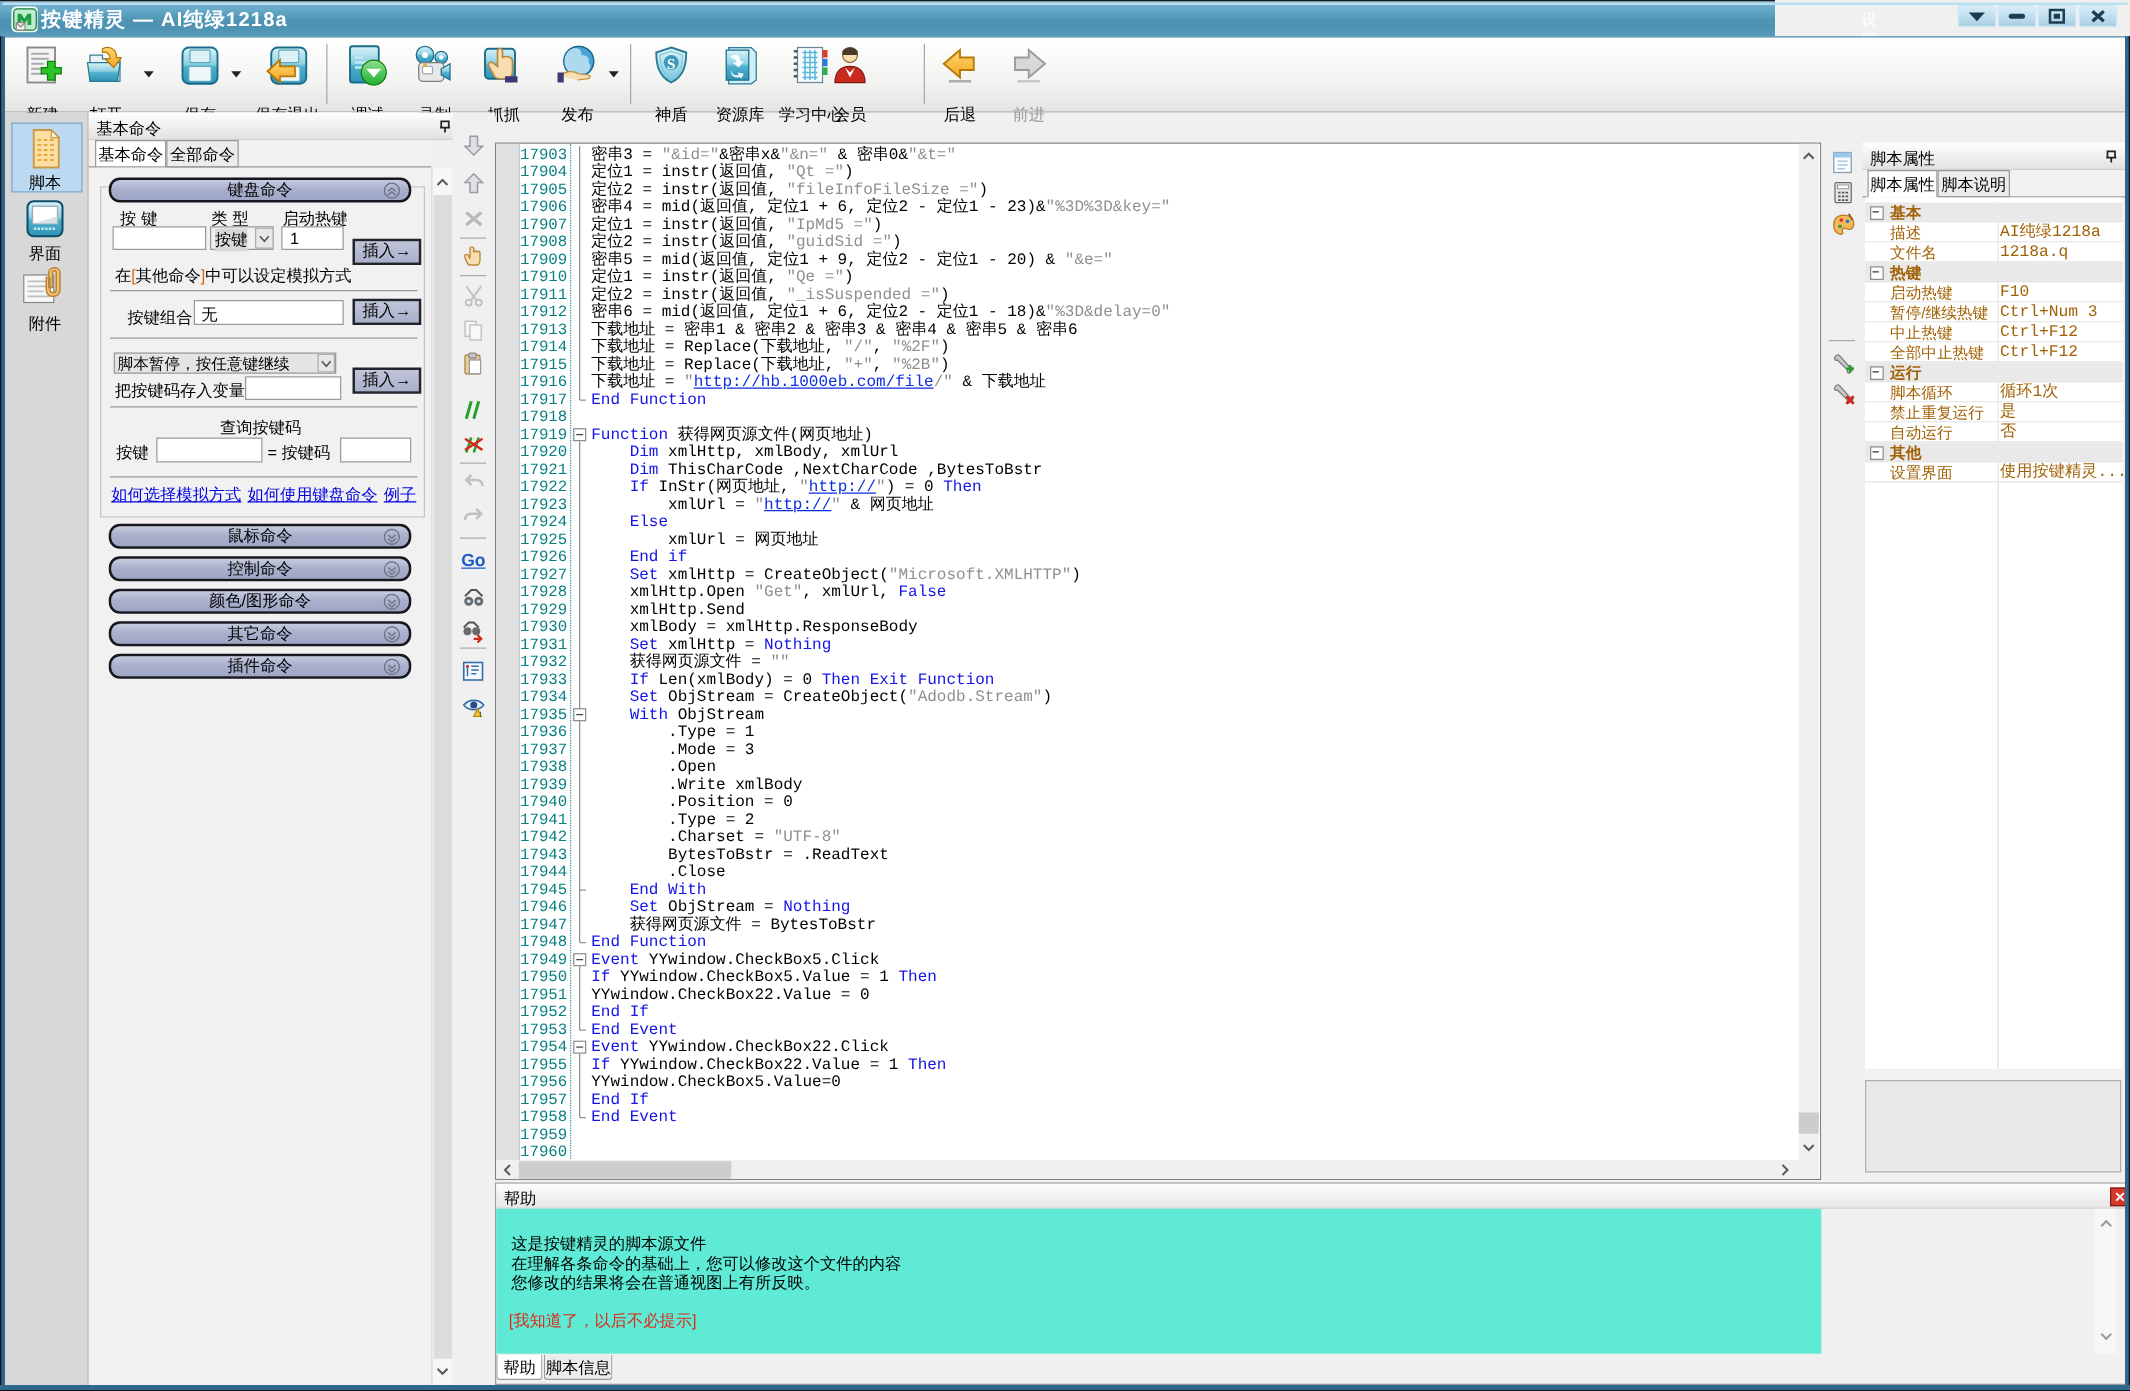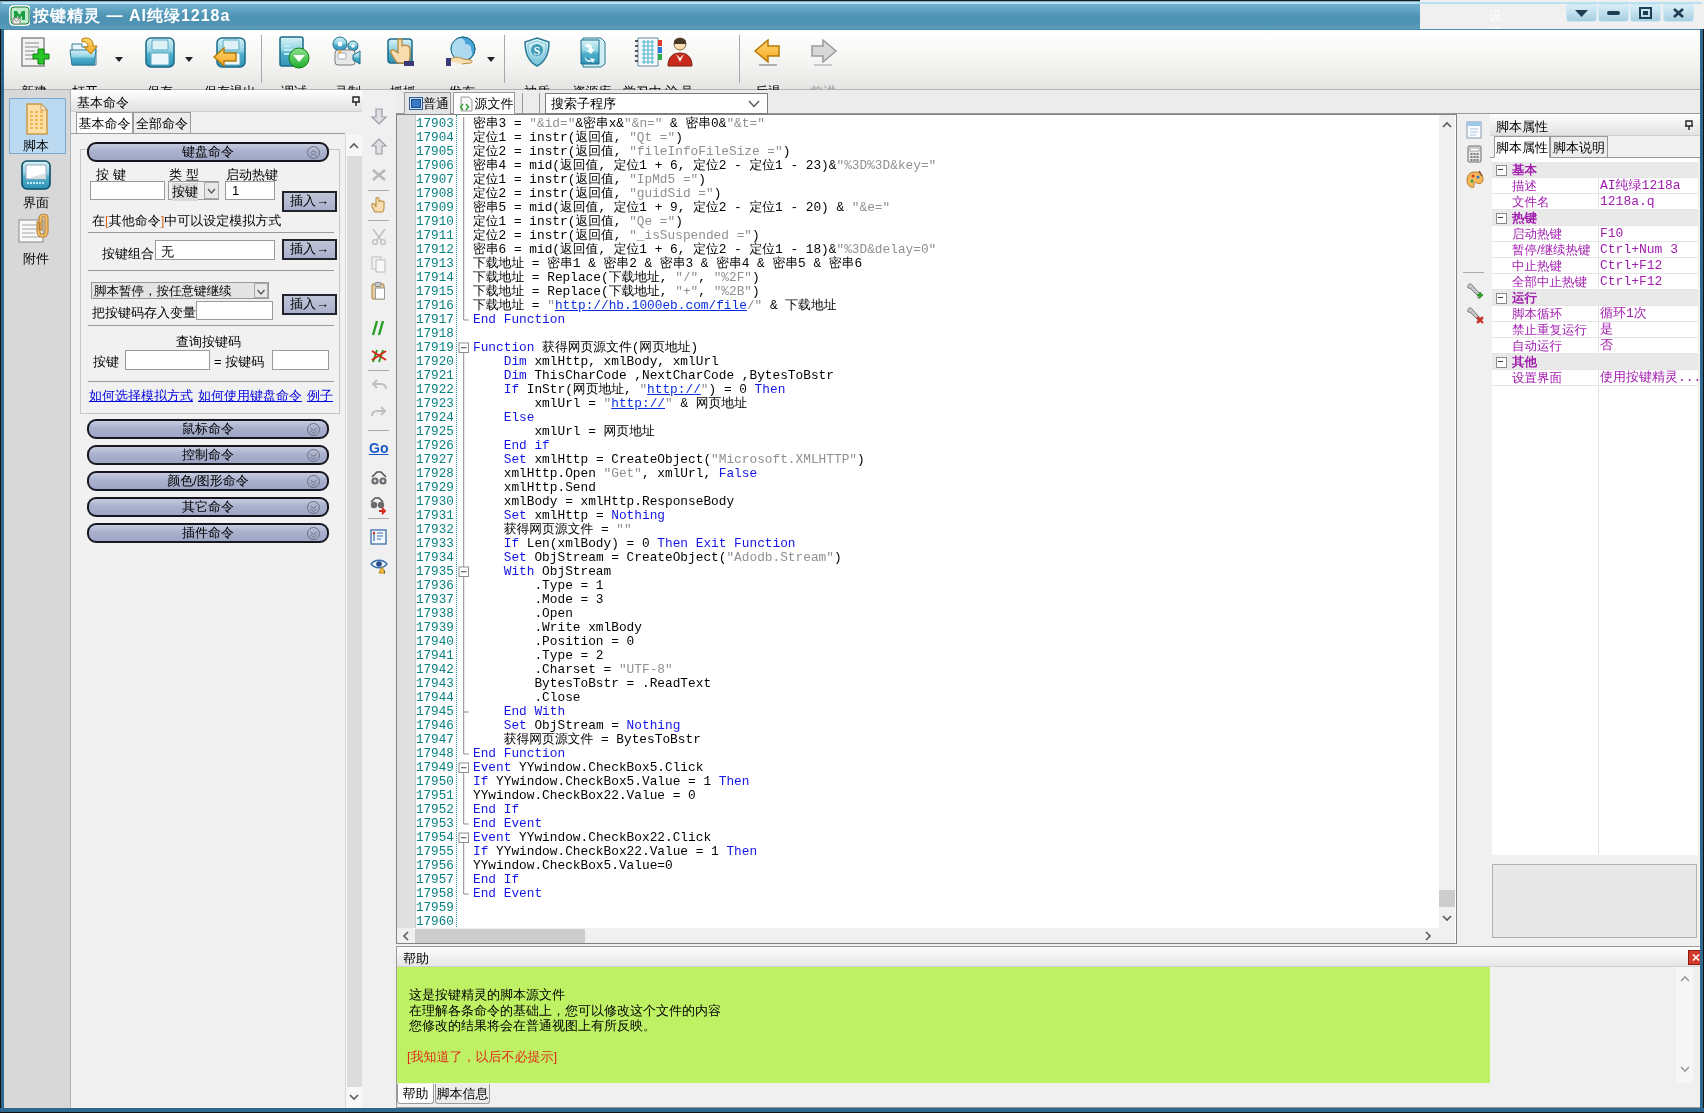--- a/index.html
+++ b/index.html
@@ -63,32 +63,32 @@
 #code .u{color:#0b2fe0;text-decoration:underline;}
 
 .sbv{position:absolute;background:#f0f0f0;}
 .sbthumb{position:absolute;background:#cdcdcd;}
 .chev{position:absolute;font-size:12px;color:#5a5a5a;line-height:10px;}
 
 #rstrip{left:1457px;top:114px;width:33px;height:830px;background:#f0f0f0;}
 #rpanel{left:1490px;top:114px;width:210px;height:830px;background:#f1f1f1;}
 #rphead{left:1490px;top:114px;width:210px;height:22px;background:linear-gradient(#ffffff,#e2e2e2);
  border-bottom:1px solid #cfcfcf;box-sizing:border-box;font-size:13px;}
-.prow{position:absolute;left:1492px;width:206px;height:16px;font-size:12.5px;line-height:16px;color:#a21caf;
+.prow{position:absolute;left:1492px;width:206px;height:16px;font-size:12.5px;line-height:16px;color:#a16207;
  border-bottom:1px solid #e4e4e4;box-sizing:border-box;background:#fff;white-space:nowrap;}
 .prow.cat{background:#e9e9e9;font-weight:bold;}
 .prow:not(.cat):after{content:"";position:absolute;left:106px;top:0;height:16px;width:1px;background:#e4e4e4;}
 .pval{position:absolute;left:108px;top:0;font-family:"Liberation Mono",monospace;font-size:13px;}
 .pmin{position:absolute;left:4px;top:3px;width:9px;height:9px;border:1px solid #8a8a8a;background:#fff;}
 .pmin:after{content:"";position:absolute;left:1px;top:3px;width:5px;height:1px;background:#333;}
 
 #help{left:396px;top:946px;width:1308px;height:162px;background:#f0f0f0;border:1px solid #9a9a9a;box-sizing:border-box;}
 #helphead{left:397px;top:947px;width:1306px;height:20px;background:linear-gradient(#fdfdfd,#e6e6e6);
  border-bottom:1px solid #d0d0d0;box-sizing:border-box;font-size:13px;}
-#helpbody{left:397px;top:967px;width:1060px;height:116px;background:#bef264;padding-left:33px;}
+#helpbody{left:397px;top:967px;width:1060px;height:116px;background:#5eead4;}
 .htext{position:absolute;font-size:13px;color:#000;white-space:nowrap;}
 .htab{position:absolute;height:20px;line-height:19px;font-size:13px;text-align:center;
  border:1px solid #9a9a9a;border-top:none;border-radius:0 0 3px 3px;box-sizing:border-box;}
 
 #bl{left:0;top:29px;width:4px;height:1084px;background:#2e688e;border-left:1px solid #111;box-sizing:border-box;}
 #br{left:1700px;top:29px;width:4px;height:1084px;background:#2e688e;border-right:1px solid #111;box-sizing:border-box;}
 #bb{left:0;top:1108px;width:1704px;height:5px;background:#2e688e;border-bottom:1px solid #111;box-sizing:border-box;}
 </style></head>
 <body>
 <div id="win">
@@ -442,41 +442,20 @@
           <rect x="2" y="3" width="15" height="14" fill="#f4f8fc" stroke="#3a6ea8" stroke-width="1.3"></rect>
           <path d="M5 6 v8 M8 6 h6 M8 9 h6 M8 12 h4" stroke="#3a6ea8" stroke-width="1.2"></path>
           <circle cx="5" cy="6" r="1.2" fill="#d22a1a"></circle>
         </svg></div>
  <div class="vt" style="top:465px"><svg width="20" height="20">
           <path d="M2 9 c4 -5 12 -5 16 0 c-4 5 -12 5 -16 0 z" fill="#e8f0f8" stroke="#3a6ea8" stroke-width="1.3"></path>
           <circle cx="10" cy="9" r="2.8" fill="#2a4a8a"></circle>
           <path d="M13 12 l3 6 h-6 z" fill="#f5c442" stroke="#b8860a"></path>
           <text x="15.4" y="18.5" font-size="6" text-anchor="middle" fill="#222">!</text>
         </svg></div>
-</div>
-<div id="edtabs" class="ab">
- <div class="ltab" style="left:8px;top:2px;width:47px;height:22px;line-height:21px;background:#e4e4e4;border-bottom:none">
-  <svg style="position:absolute;left:4px;top:4px" width="14" height="13">
-          <rect x="0.5" y="0.5" width="13" height="12" fill="#cfe4f4" stroke="#2a5a9a"></rect>
-          <rect x="2.5" y="2.5" width="9" height="8" fill="#3a78c8" stroke="#1a4a8a"></rect>
-        </svg>
-  <span style="margin-left:17px">普通</span></div>
- <div class="ltab" style="left:57px;top:2px;width:62px;height:23px;line-height:21px;background:#fff;border-bottom:1px solid #fff">
-  <svg style="position:absolute;left:5px;top:3px" width="15" height="16">
-          <path d="M2 1 h8 l3 3 v11 h-11 z" fill="#f8f8f8" stroke="#9a9a9a"></path>
-          <path d="M4 8 l-2.5 3 l2.5 3 M7 8 l2.5 3 l-2.5 3" stroke="#2aa02a" stroke-width="1.4" fill="none"></path>
-        </svg>
-  <span style="margin-left:20px">源文件</span></div>
- <div style="position:absolute;left:126px;top:3px;width:1px;height:20px;background:#9a9a9a"></div>
- <div style="position:absolute;left:143px;top:3px;width:1px;height:20px;background:#9a9a9a"></div>
- <div class="fld" style="left:149px;top:3px;width:223px;height:21px;border-color:#7a7a7a"></div>
- <div style="position:absolute;left:155px;top:5px;font-size:13px">搜索子程序</div>
- <svg style="position:absolute;left:352px;top:10px" width="12" height="8">
-        <path d="M1 1 L6 6.5 L11 1" stroke="#555" stroke-width="1.4" fill="none"></path>
-      </svg>
 </div>
 <div id="edframe" class="ab"></div>
 <div id="gutter" class="ab"></div>
 <div id="lnums" class="ab">17903
 17904
 17905
 17906
 17907
 17908
 17909

